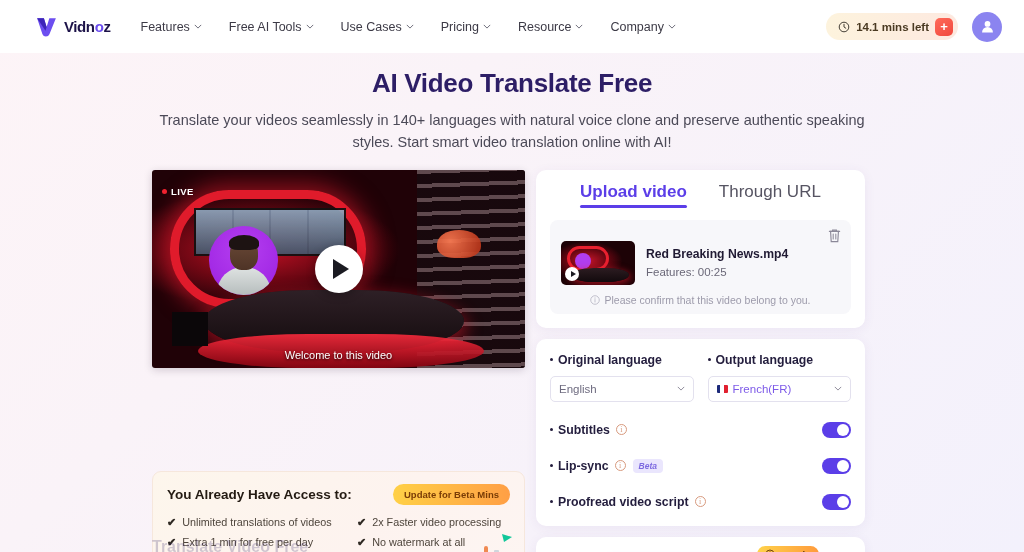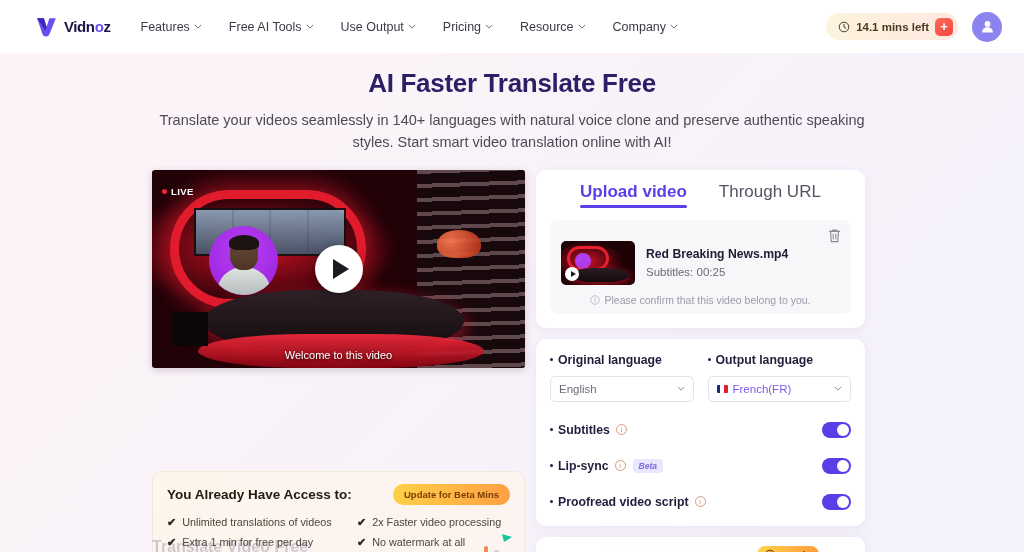--- a/index.html
+++ b/index.html
@@ -345,21 +345,21 @@
           <path d="M1 1 L5 5 L9 1" stroke="#6a6876" stroke-width="1.2" fill="none"></path>
         </svg>
     </div>
     <div class="nav-item">
       <span>Free AI Tools</span>
       <svg class="chev" viewBox="0 0 10 6">
           <path d="M1 1 L5 5 L9 1" stroke="#6a6876" stroke-width="1.2" fill="none"></path>
         </svg>
     </div>
     <div class="nav-item">
-      <span>Use Output</span>
+      <span>Use Cases</span>
       <svg class="chev" viewBox="0 0 10 6">
           <path d="M1 1 L5 5 L9 1" stroke="#6a6876" stroke-width="1.2" fill="none"></path>
         </svg>
     </div>
     <div class="nav-item">
       <span>Pricing</span>
       <svg class="chev" viewBox="0 0 10 6">
           <path d="M1 1 L5 5 L9 1" stroke="#6a6876" stroke-width="1.2" fill="none"></path>
         </svg>
     </div>
@@ -389,21 +389,21 @@
     <div class="avatar-btn">
       <svg width="17" height="17" viewBox="0 0 20 20">
         <circle cx="10" cy="7" r="3.4" fill="#fff"></circle>
         <path d="M3.6 17 a6.4 6.4 0 0 1 12.8 0 Z" fill="#fff"></path>
       </svg>
     </div>
   </div>
 </div>
 
 <div class="hero">
-  <h1>AI Faster Translate Free</h1>
+  <h1>AI Video Translate Free</h1>
   <p>Translate your videos seamlessly in 140+ languages with natural voice clone and preserve authentic speaking styles. Start smart video translation online with AI!</p>
 </div>
 
 <div class="main">
 
   <div class="left-col">
 
     <div class="video-box">
       <div class="vb-right"></div>
       <div class="vb-arch"></div>
@@ -476,21 +476,21 @@
         <div class="file-row">
           <div class="thumb">
             <div class="t-arch"></div>
             <div class="t-av"></div>
             <div class="t-desk"></div>
             <div class="thumb-play"></div>
           </div>
           <div>
             <div class="file-name">Red Breaking News.mp4</div>
             <div class="file-dur">
-              <span>Subtitles:</span>
+              <span>Features:</span>
               <span>00:25</span>
             </div>
           </div>
         </div>
         <svg class="trash-btn" viewBox="0 0 16 17">
           <path d="M2.5 3.5 h11" stroke="#8b8898" stroke-width="1.2" stroke-linecap="round"></path>
           <path d="M6 3.5 V2.2 h4 V3.5" stroke="#8b8898" stroke-width="1.2" fill="none"></path>
           <path d="M3.8 3.5 h8.4 l-.7 11 h-7 z" stroke="#8b8898" stroke-width="1.2" fill="none"></path>
           <path d="M6.6 6.4 v5.4 M9.4 6.4 v5.4" stroke="#8b8898" stroke-width="1.1" stroke-linecap="round"></path>
         </svg>

